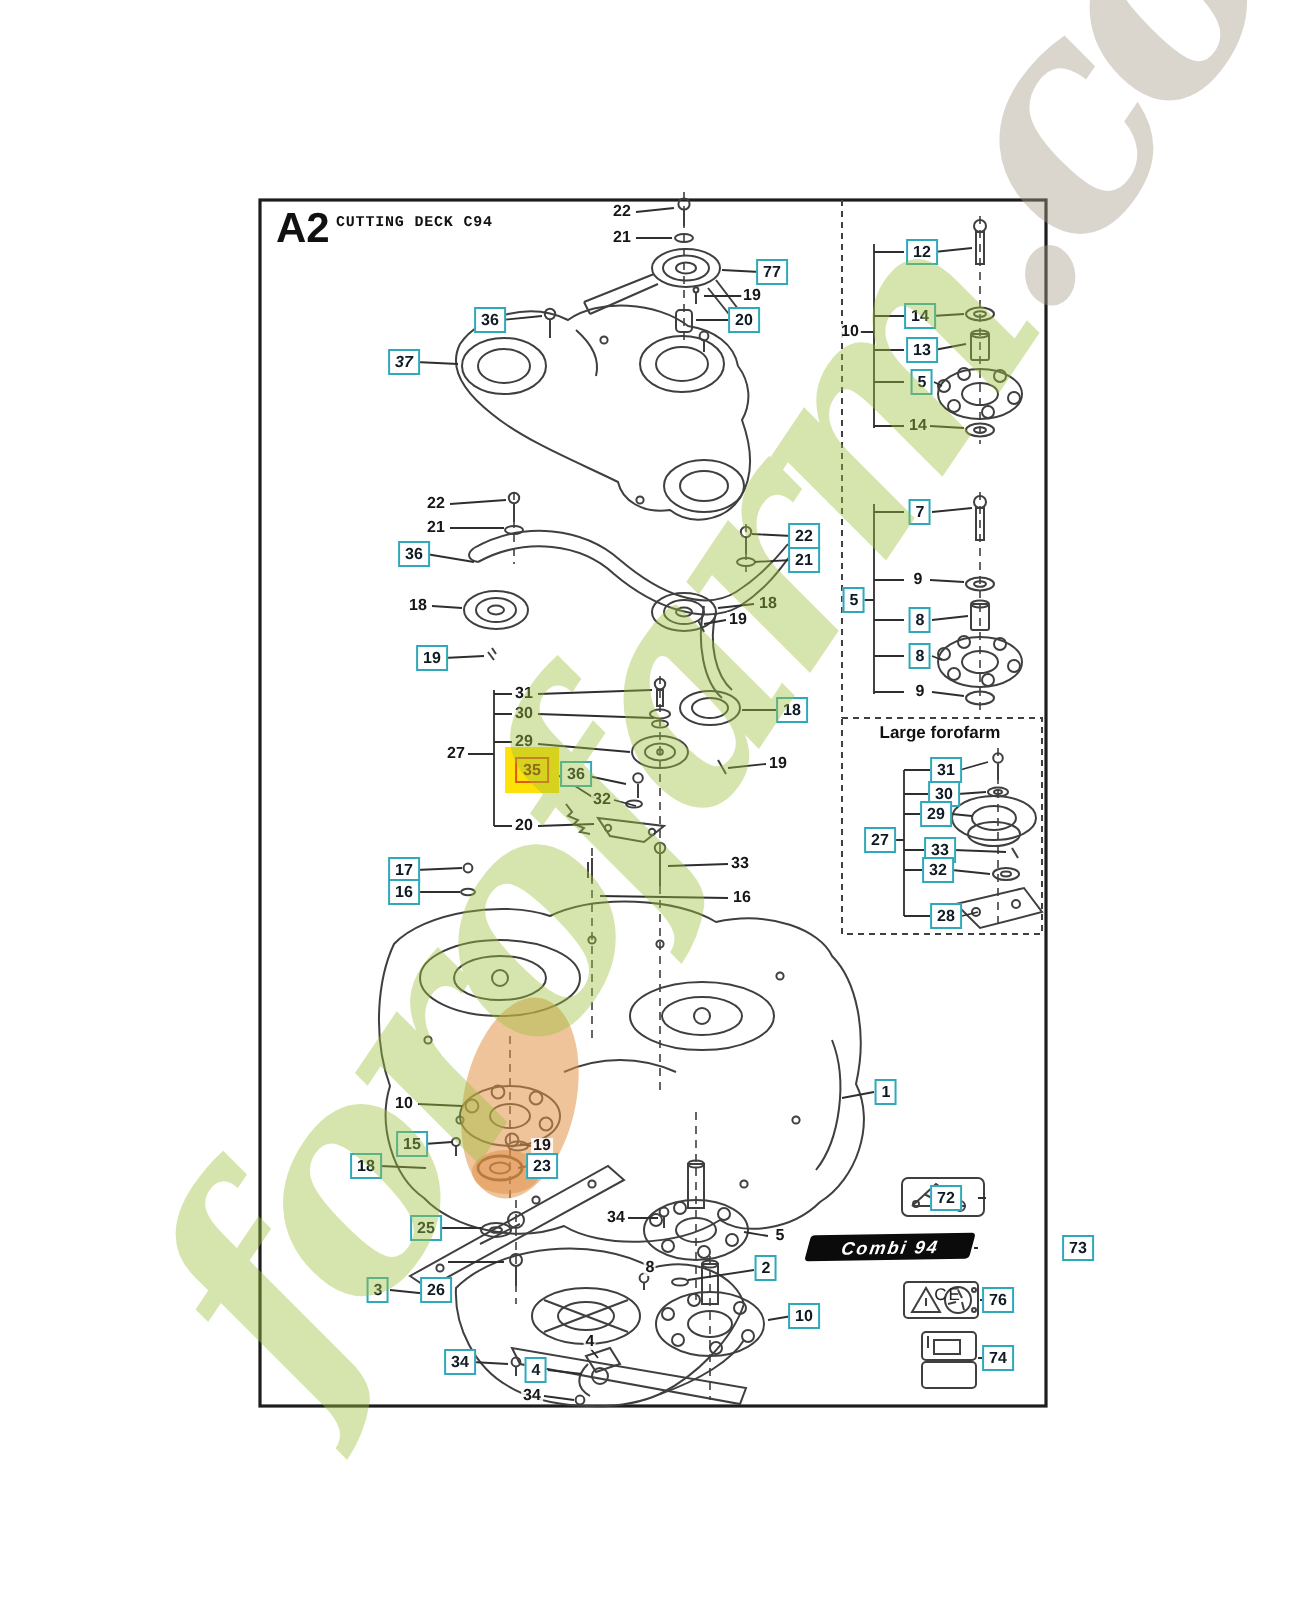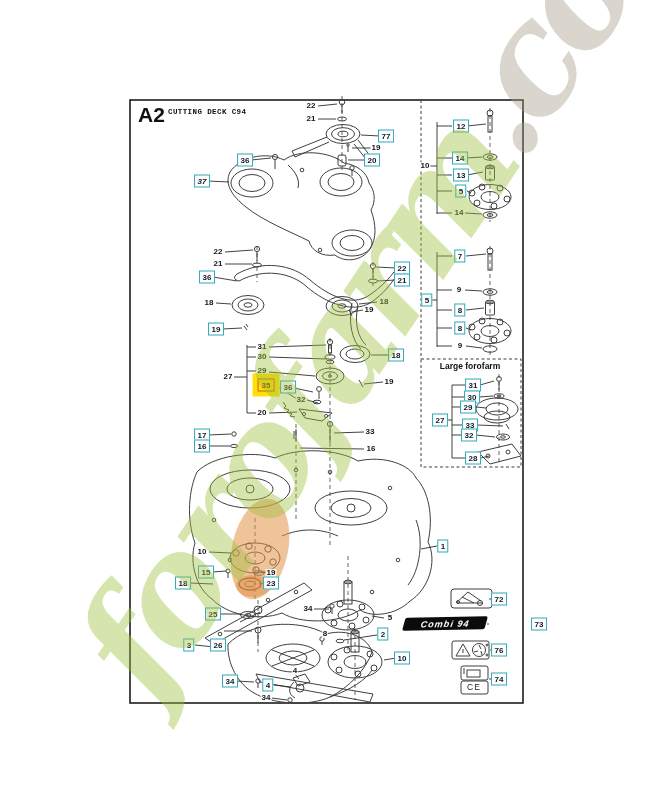--- a/index.html
+++ b/index.html
@@ -30,21 +30,21 @@
   .inset-title{position:absolute;left:470px;top:366px;transform:translate(-50%,-50%);
       font-size:8.5px;font-weight:bold;color:#111;z-index:30;}
 
   
   .badge{position:absolute;left:404px;top:617px;width:82px;height:13px;background:#0b0b0b;
       transform:skewX(-16deg) rotate(-1deg);border-radius:2px;display:flex;align-items:center;
       justify-content:center;z-index:25;}
   .badge span{color:#fff;font-weight:bold;font-style:italic;font-size:9px;letter-spacing:1px;
       transform:skewX(6deg);}
 
-  .ce-text{position:absolute;left:474px;top:687px;transform:translate(-50%,-50%);
+  .ce-text{position:absolute;left:474px;top:647px;transform:translate(-50%,-50%);
       font-weight:normal;font-size:8.5px;color:#222;z-index:26;letter-spacing:1px;}
 
   
   .blob{position:absolute;border-radius:50%;background:rgba(226,148,73,.55);}
   .blob.b1{left:232px;top:498px;width:56px;height:102px;transform:rotate(12deg);}
   .blob.b2{left:236px;top:575px;width:34px;height:22px;background:rgba(222,138,60,.45);}
 
   
   .wm-text{position:absolute;left:112px;top:608px;transform:rotate(-56deg);
       transform-origin:0 70px;font-family:"DejaVu Serif",serif;font-style:italic;font-weight:bold;
@@ -425,21 +425,21 @@
       <div class="co box" style="left: 460px; top: 310px;">8</div>
       <div class="co box" style="left: 460px; top: 328px;">8</div>
       <div class="co plain" style="left: 460px; top: 346px;">9</div>
       <div class="co box" style="left: 473px; top: 385px;">31</div>
       <div class="co box" style="left: 472px; top: 397px;">30</div>
       <div class="co box" style="left: 468px; top: 407px;">29</div>
       <div class="co box" style="left: 440px; top: 420px;">27</div>
       <div class="co box" style="left: 470px; top: 425px;">33</div>
       <div class="co box" style="left: 469px; top: 435px;">32</div>
       <div class="co box" style="left: 473px; top: 458px;">28</div>
-      <div class="co box" style="left: 499px; top: 599px;">72</div>
+      <div class="co box" style="left: 473px; top: 599px;">72</div>
       <div class="co box" style="left: 499px; top: 624px; margin-left: 40px;">73</div>
       <div class="co box" style="left: 499px; top: 650px;">76</div>
       <div class="co box" style="left: 499px; top: 679px;">74</div>
     </div>
 
   <div id="wm">
     <div class="wm-text">
       <span class="wm-main">forofarm</span><span class="wm-suffix">.com</span>
     </div>
   </div>

